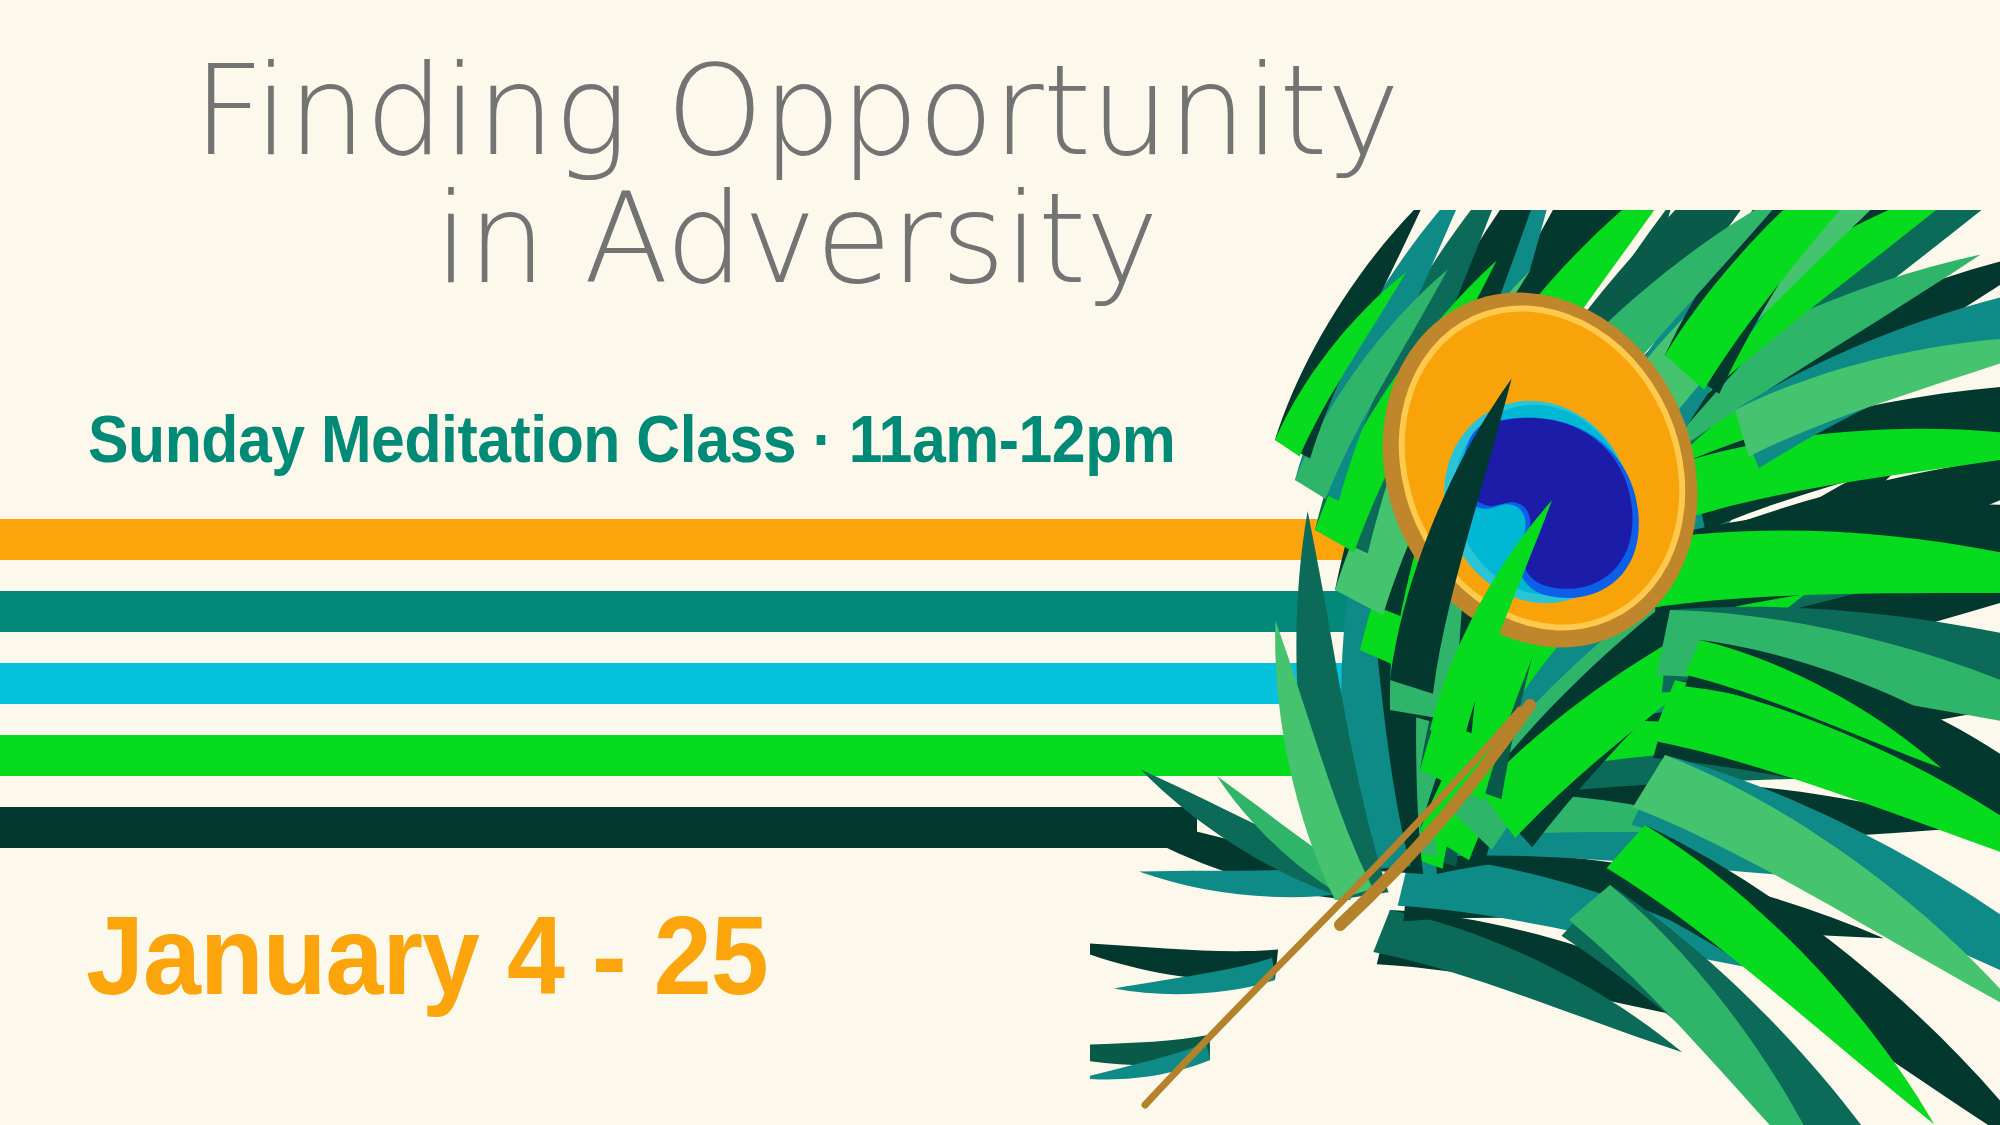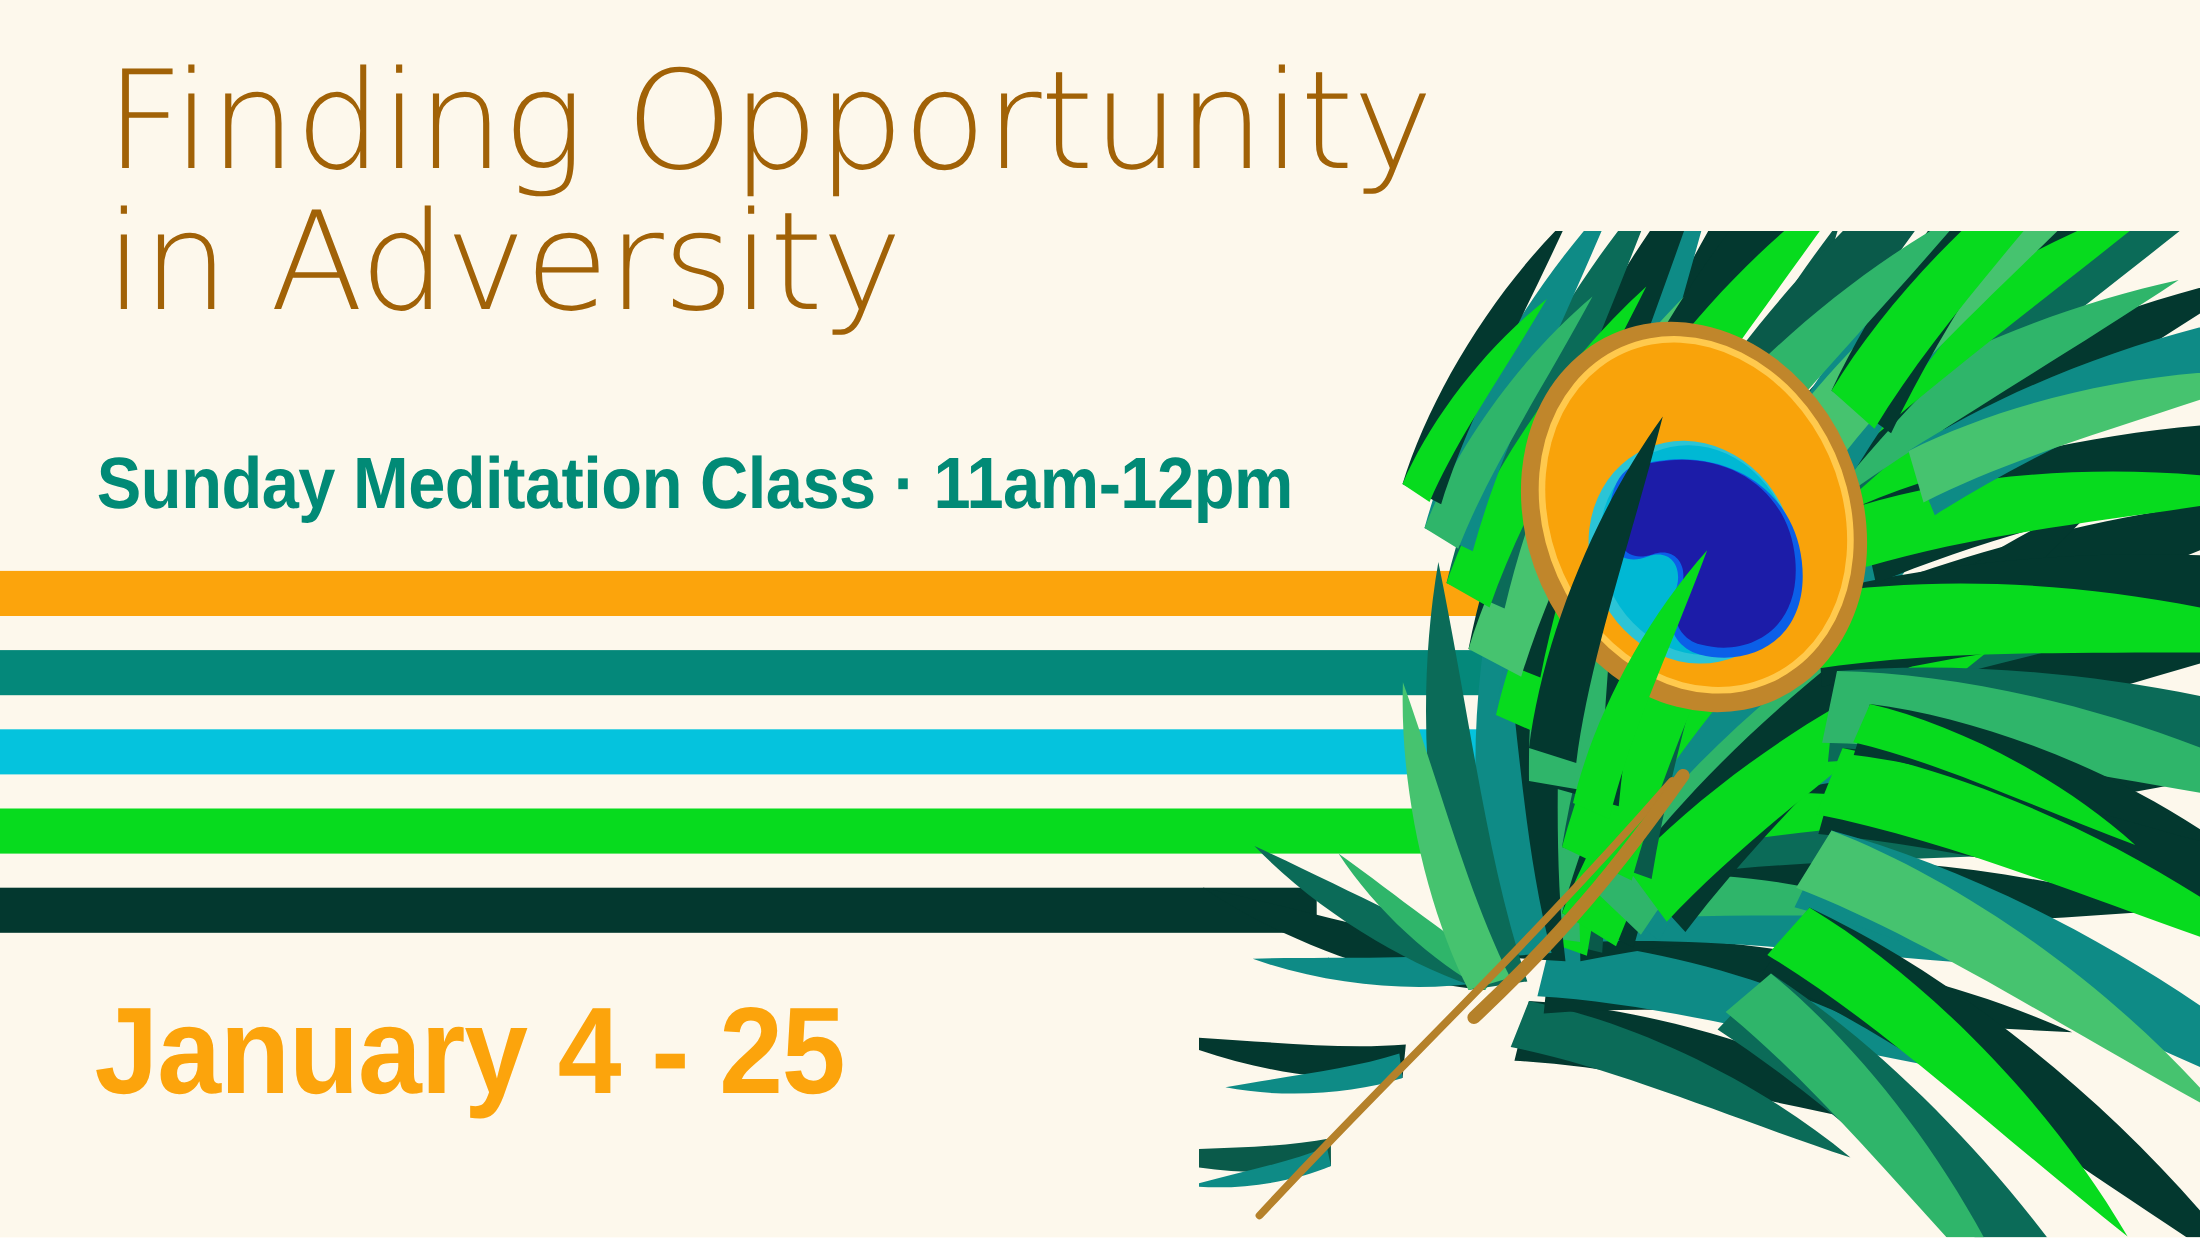--- a/index.html
+++ b/index.html
@@ -85,21 +85,21 @@
 <body>
 
 <div id="poster" style="background: rgb(253, 248, 236);">
 
   <div class="stripe" id="stripe-orange" style="background: rgb(252, 164, 12);"></div>
   <div class="stripe" id="stripe-teal" style="background: rgb(4, 136, 122);"></div>
   <div class="stripe" id="stripe-cyan" style="background: rgb(5, 195, 221);"></div>
   <div class="stripe" id="stripe-green" style="background: rgb(7, 219, 30);"></div>
   <div class="stripe" id="stripe-darkgreen" style="background: rgb(3, 56, 47);"></div>
 
-  <div id="title" style="color: #a16207;">Finding Opportunity
+  <div id="title" style="color: #737373; text-align: center;">Finding Opportunity
 in Adversity</div>
 
   <div id="subtitle" style="color: rgb(1, 138, 118);">Sunday Meditation Class · 11am-12pm</div>
 
   <div id="date" style="color: rgb(252, 164, 12);">January 4 - 25</div>
 
   <div id="feather">
     <svg viewBox="0 0 910 915" xmlns="http://www.w3.org/2000/svg">
       <defs>
 

